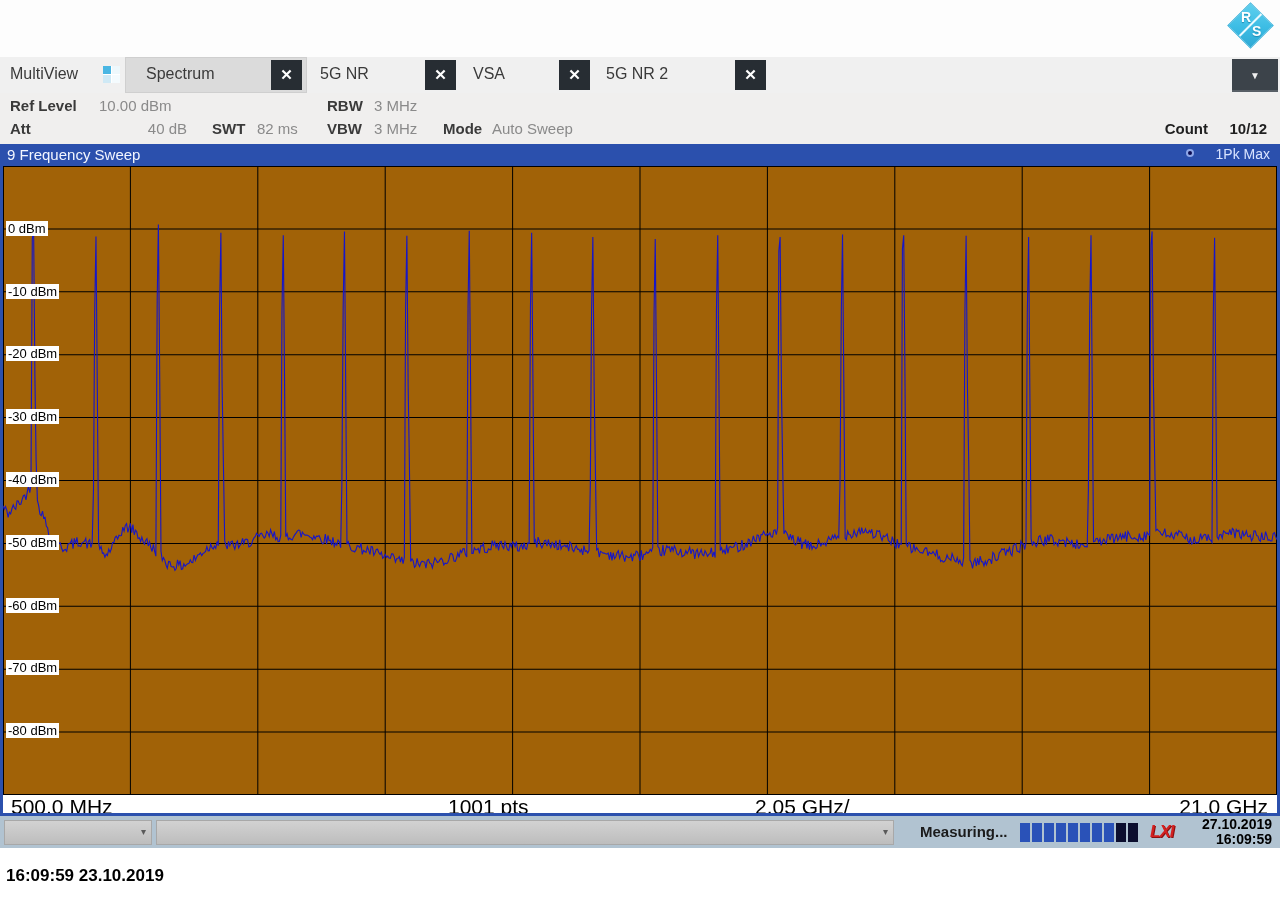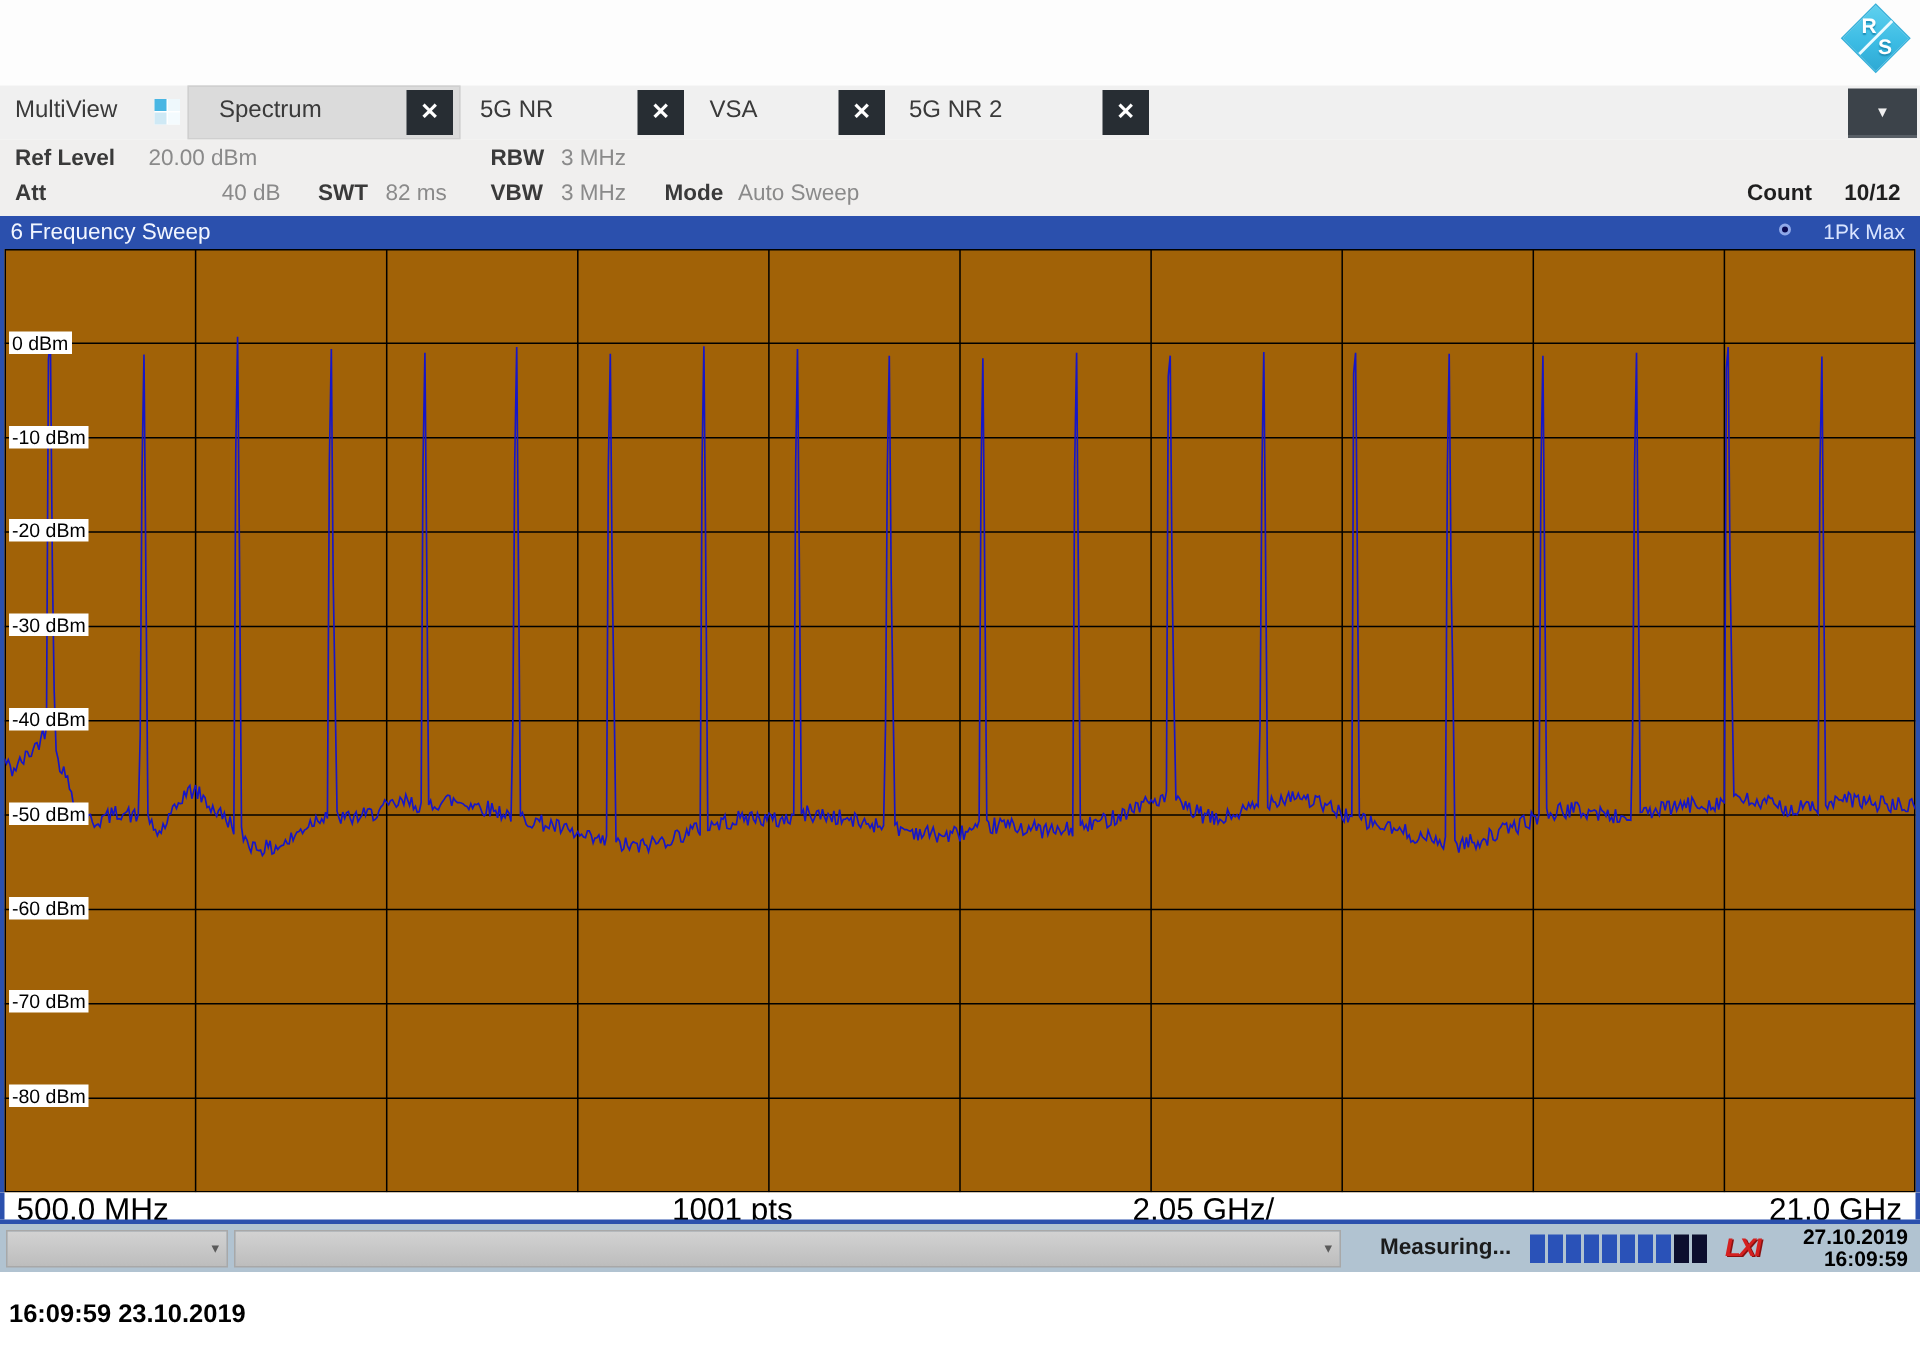--- a/index.html
+++ b/index.html
@@ -105,40 +105,40 @@
   <div class="tab-label" style="left:606px;">5G NR 2</div>
   <div class="xbtn" style="left:735px;">✕</div>
 
   <div id="tab-menu-btn">
     <span>▼</span>
   </div>
 </div>
 
 <div id="settings" class="abs">
   <span class="set-label" style="left:10px; top:4px;">Ref Level</span>
-  <span class="set-value" style="left:99px; top:4px;">20.00 dBm</span>
+  <span class="set-value" style="left:99px; top:4px;">10.00 dBm</span>
   <span class="set-label" style="left:327px; top:4px;">RBW</span>
   <span class="set-value" style="left:374px; top:4px;">3 MHz</span>
 
   <span class="set-label" style="left:10px; top:27px;">Att</span>
   <span class="set-value" style="left:99px; top:27px; width:88px; text-align:right;">40 dB</span>
   <span class="set-label" style="left:212px; top:27px;">SWT</span>
   <span class="set-value" style="left:257px; top:27px;">82 ms</span>
   <span class="set-label" style="left:327px; top:27px;">VBW</span>
   <span class="set-value" style="left:374px; top:27px;">3 MHz</span>
   <span class="set-label" style="left:443px; top:27px;">Mode</span>
   <span class="set-value" style="left:492px; top:27px;">Auto Sweep</span>
 
   <span class="set-label set-dark" style="right:72px; top:27px;">Count</span>
   <span class="set-value set-dark" style="right:13px; top:27px; font-weight:bold;">10/12</span>
 </div>
 
 <div id="sweepwin" class="abs">
   <div id="titlebar">
-    <div class="title">6 Frequency Sweep</div>
+    <div class="title">9 Frequency Sweep</div>
     <div id="marker-legend">
       <span class="dot"></span>
       <span class="mlabel">1Pk Max</span>
     </div>
   </div>
 
   <div id="plotwrap">
     <svg id="plotsvg" viewBox="0 0 1270 628" preserveAspectRatio="none">
       <g id="gridlines" stroke="#000" stroke-width="1">
           <line x1="127.0" y1="0" x2="127.0" y2="628"></line>

